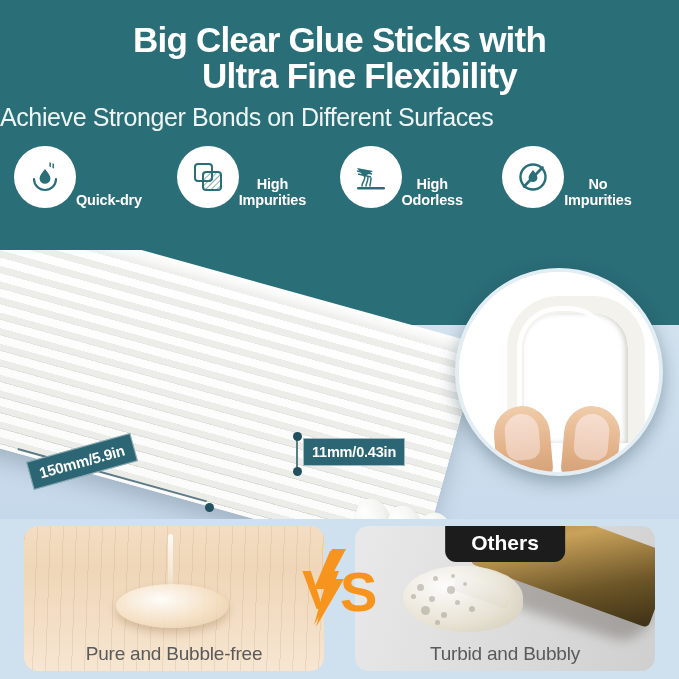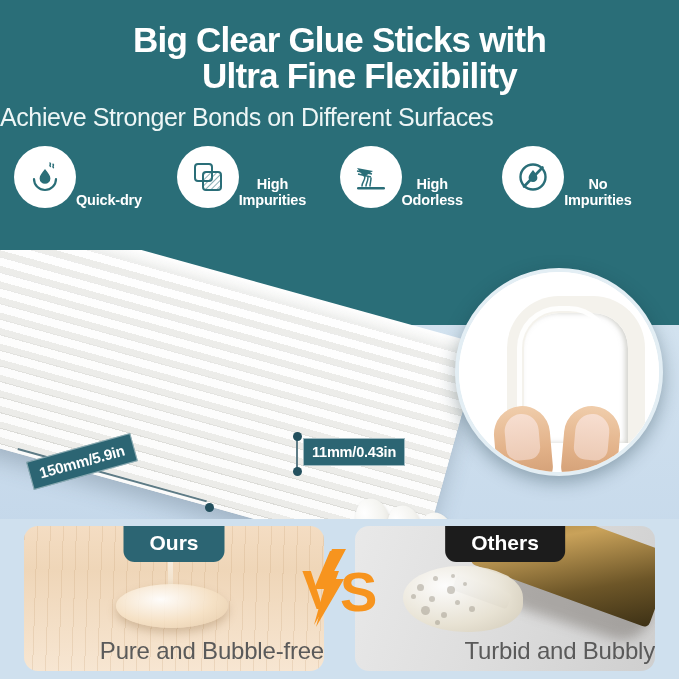--- a/index.html
+++ b/index.html
@@ -185,22 +185,22 @@
     background:rgba(60,50,40,0.30);filter:blur(6px);transform:rotate(18deg);border-radius:30px;
   }
   .badge{
     position:absolute;top:0;left:50%;transform:translateX(-50%);
     padding:5px 26px 7px 26px;border-radius:0 0 11px 11px;
     color:#ffffff;font-size:21px;font-weight:bold;white-space:nowrap;z-index:3;
   }
   .badge.ours-b{background:#2c6573;}
   .badge.others-b{background:#1c1c1c;}
   .caption{
-    position:absolute;bottom:6px;left:0;width:100%;text-align:right;
-    color:#5a5a5a;font-size:24px;font-weight:300;letter-spacing:-0.2px;z-index:3;
+    position:absolute;bottom:6px;left:0;width:100%;text-align:center;
+    color:#5a5a5a;font-size:19px;font-weight:300;letter-spacing:-0.2px;z-index:3;
   }
   .vs{
     position:absolute;left:296px;top:549px;width:86px;height:78px;z-index:9;
   }
 </style>
 </head>
 <body>
 
 <div id="page">
 
@@ -316,21 +316,20 @@
   <div class="dot" style="left:293px;top:432px;"></div>
   <div class="dot" style="left:293px;top:467px;"></div>
   <div class="dim-11">11mm/0.43in</div>
 
   <div class="compare">
 
     <div class="panel ours">
       <div class="wood-grain"></div>
       <div class="glue-string"></div>
       <div class="glue-blob"></div>
-      <div class="badge ours-b">Ours</div>
       <div class="caption">Pure and Bubble-free</div>
     </div>
 
     <div class="panel others">
       <div class="gun-shadow"></div>
       <div class="gun"></div>
       <div class="gun-tip"></div>
       <div class="others-blob"></div>
       <div class="bubbles" id="bubbles">
           <i style="left: 14px; top: 18px; width: 7px; height: 7px;"></i>

